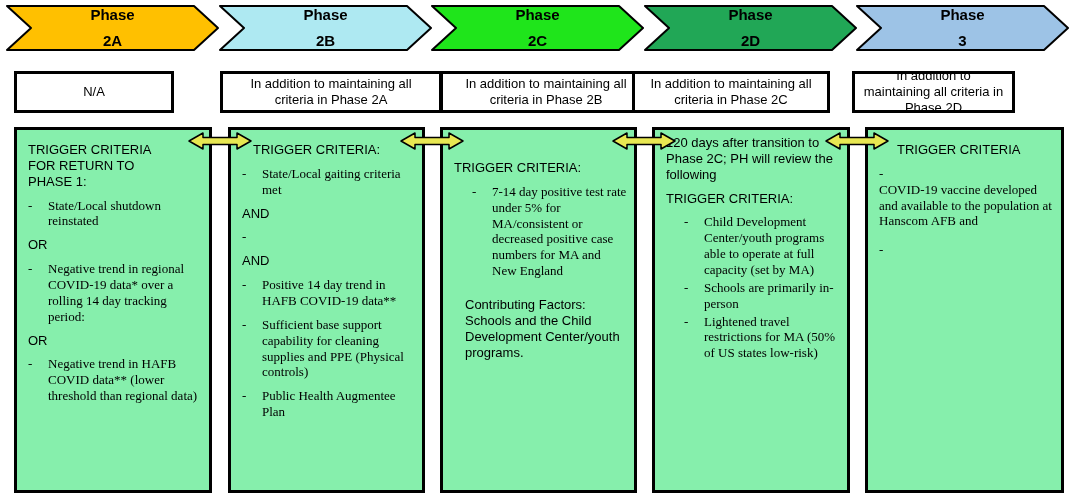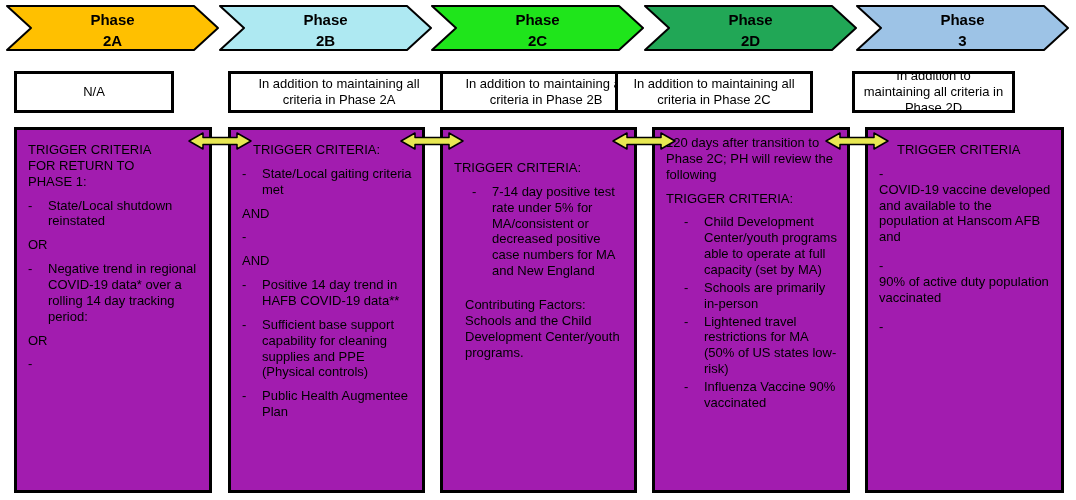--- a/index.html
+++ b/index.html
@@ -2,40 +2,40 @@
 <html><head>
 <meta charset="utf-8">
 <style>
   html,body { margin:0; padding:0; background:#ffffff; }
   body { width:1076px; height:500px; font-family:"Liberation Sans", sans-serif; color:#000; }
   .canvas { position:relative; width:1076px; height:500px; overflow:hidden; }
 
   
   .chev { position:absolute; top:4px; width:215px; height:48px; }
   .chev svg { position:absolute; left:0; top:0; }
-  .chev-label { position:absolute; inset:0; display:flex; flex-direction:column; align-items:center; justify-content:flex-end; font-weight:bold; font-size:15px; line-height:1.45; }
+  .chev-label { position:absolute; inset:0; display:flex; flex-direction:column; align-items:center; justify-content:space-between; font-weight:bold; font-size:15px; line-height:1.45; }
 
   
   .hdr { position:absolute; top:71px; height:42px; border:3px solid #000; background:#fff; box-sizing:border-box; display:flex; align-items:center; justify-content:center; text-align:center; font-size:13px; line-height:1.25; padding:0 8px; }
 
   
-  .bigbox { position:absolute; top:127px; height:366px; border:3px solid #000; background:#a21caf; box-sizing:border-box; font-size:13px; line-height:1.22; padding:12px 6px 6px 11px; }
+  .bigbox { position:absolute; top:127px; height:366px; border:3px solid #000; background:#86efac; box-sizing:border-box; font-size:13px; line-height:1.22; padding:12px 6px 6px 11px; }
   .bigbox.pb-2c { padding-top:30px; }
   .bigbox.pb-2d { padding-top:5px; }
   .bigbox.pb-3  { padding-top:12px; }
 
   .item { margin:0 0 8px 0; }
   .item.title { }
   .item.w-limit { max-width:135px; }
   .item.ind  { margin-left:18px; }
   .item.ind-sm { margin-left:11px; }
   .item.tight { margin-bottom:2px;justify-content:flex-end; }
   .item.sp { margin-bottom:13px;flex-direction:column; }
   .item.gap-top { margin-top:18px; }
-  .bullet { display:flex; }
+  .bullet { display:flex;font-family:Liberation Serif, serif; }
   .bullet .dash { flex:none; width:20px; }
   .bullet .dash::before { content:"-"; }
   .bullet .txt { flex:1; }
 
   
   .conn { position:absolute; top:129px; width:66px; height:24px; }
 </style>
 </head>
 <body>
 
@@ -81,39 +81,40 @@
     <svg width="215" height="48" viewBox="0 0 215 48">
       <polygon points="2,2 189,2 213,24 189,46 2,46 26,24" stroke="#000" stroke-width="2" stroke-linejoin="round" fill="#9DC3E6"></polygon>
     </svg>
     <div class="chev-label">
       <span>Phase</span>
       <span>3</span>
     </div>
   </div>
 
   <div class="hdr" style="left:14px; width:160px">N/A</div>
-  <div class="hdr" style="left:228px; width:222px">In addition to maintaining all criteria in Phase 2A</div>
+  <div class="hdr" style="left:220px; width:222px">In addition to maintaining all criteria in Phase 2A</div>
   <div class="hdr" style="left:440px; width:212px">In addition to maintaining all criteria in Phase 2B</div>
-  <div class="hdr" style="left:615px; width:198px">In addition to maintaining all criteria in Phase 2C</div>
+  <div class="hdr" style="left:632px; width:198px">In addition to maintaining all criteria in Phase 2C</div>
   <div class="hdr" style="left:852px; width:163px">In addition to maintaining all criteria in Phase 2D</div>
 
   <div class="bigbox" style="left:14px; width:198px">
     <div class="item title w-limit">TRIGGER CRITERIA FOR RETURN TO PHASE 1:</div>
     <div class="item bullet">
         <span class="dash"></span>
         <span class="txt">State/Local shutdown reinstated</span>
       </div>
     <div class="item plain">OR</div>
     <div class="item bullet">
         <span class="dash"></span>
         <span class="txt">Negative trend in regional COVID-19 data* over a rolling 14 day tracking period:</span>
       </div>
     <div class="item plain">OR</div>
     <div class="item bullet">
         <span class="dash"></span>
+        <span class="txt">Negative trend in HAFB COVID data** (lower threshold than regional data)</span>
       </div>
   </div>
 
   <div class="bigbox" style="left:228px; width:197px">
     <div class="item title ind-sm">TRIGGER CRITERIA:</div>
     <div class="item bullet">
         <span class="dash"></span>
         <span class="txt">State/Local gaiting criteria met</span>
       </div>
     <div class="item plain">AND</div>
@@ -152,35 +153,27 @@
         <span class="txt">Child Development Center/youth programs able to operate at full capacity (set by MA)</span>
       </div>
     <div class="item bullet ind tight">
         <span class="dash"></span>
         <span class="txt">Schools are primarily in-person</span>
       </div>
     <div class="item bullet ind tight">
         <span class="dash"></span>
         <span class="txt">Lightened travel restrictions for MA (50% of US states low-risk)</span>
       </div>
-    <div class="item bullet ind tight">
-        <span class="dash"></span>
-        <span class="txt">Influenza Vaccine 90% vaccinated</span>
-      </div>
   </div>
 
   <div class="bigbox pb-3" style="left:865px; width:199px">
     <div class="item title ind">TRIGGER CRITERIA</div>
     <div class="item bullet sp">
         <span class="dash"></span>
         <span class="txt">COVID-19 vaccine developed and available to the population at Hanscom AFB and</span>
-      </div>
-    <div class="item bullet sp">
-        <span class="dash"></span>
-        <span class="txt">90% of active duty population vaccinated</span>
       </div>
     <div class="item bullet sp">
         <span class="dash"></span>
       </div>
   </div>
 
   <div class="conn" style="left:187px">
     <svg width="66" height="24" viewBox="0 0 66 24">
       <polygon points="2,12 16,4 16,8.5 50,8.5 50,4 64,12 50,20 50,15.5 16,15.5 16,20" stroke="#000" stroke-width="1.5" stroke-linejoin="round" fill="#E8E852"></polygon>
     </svg>

